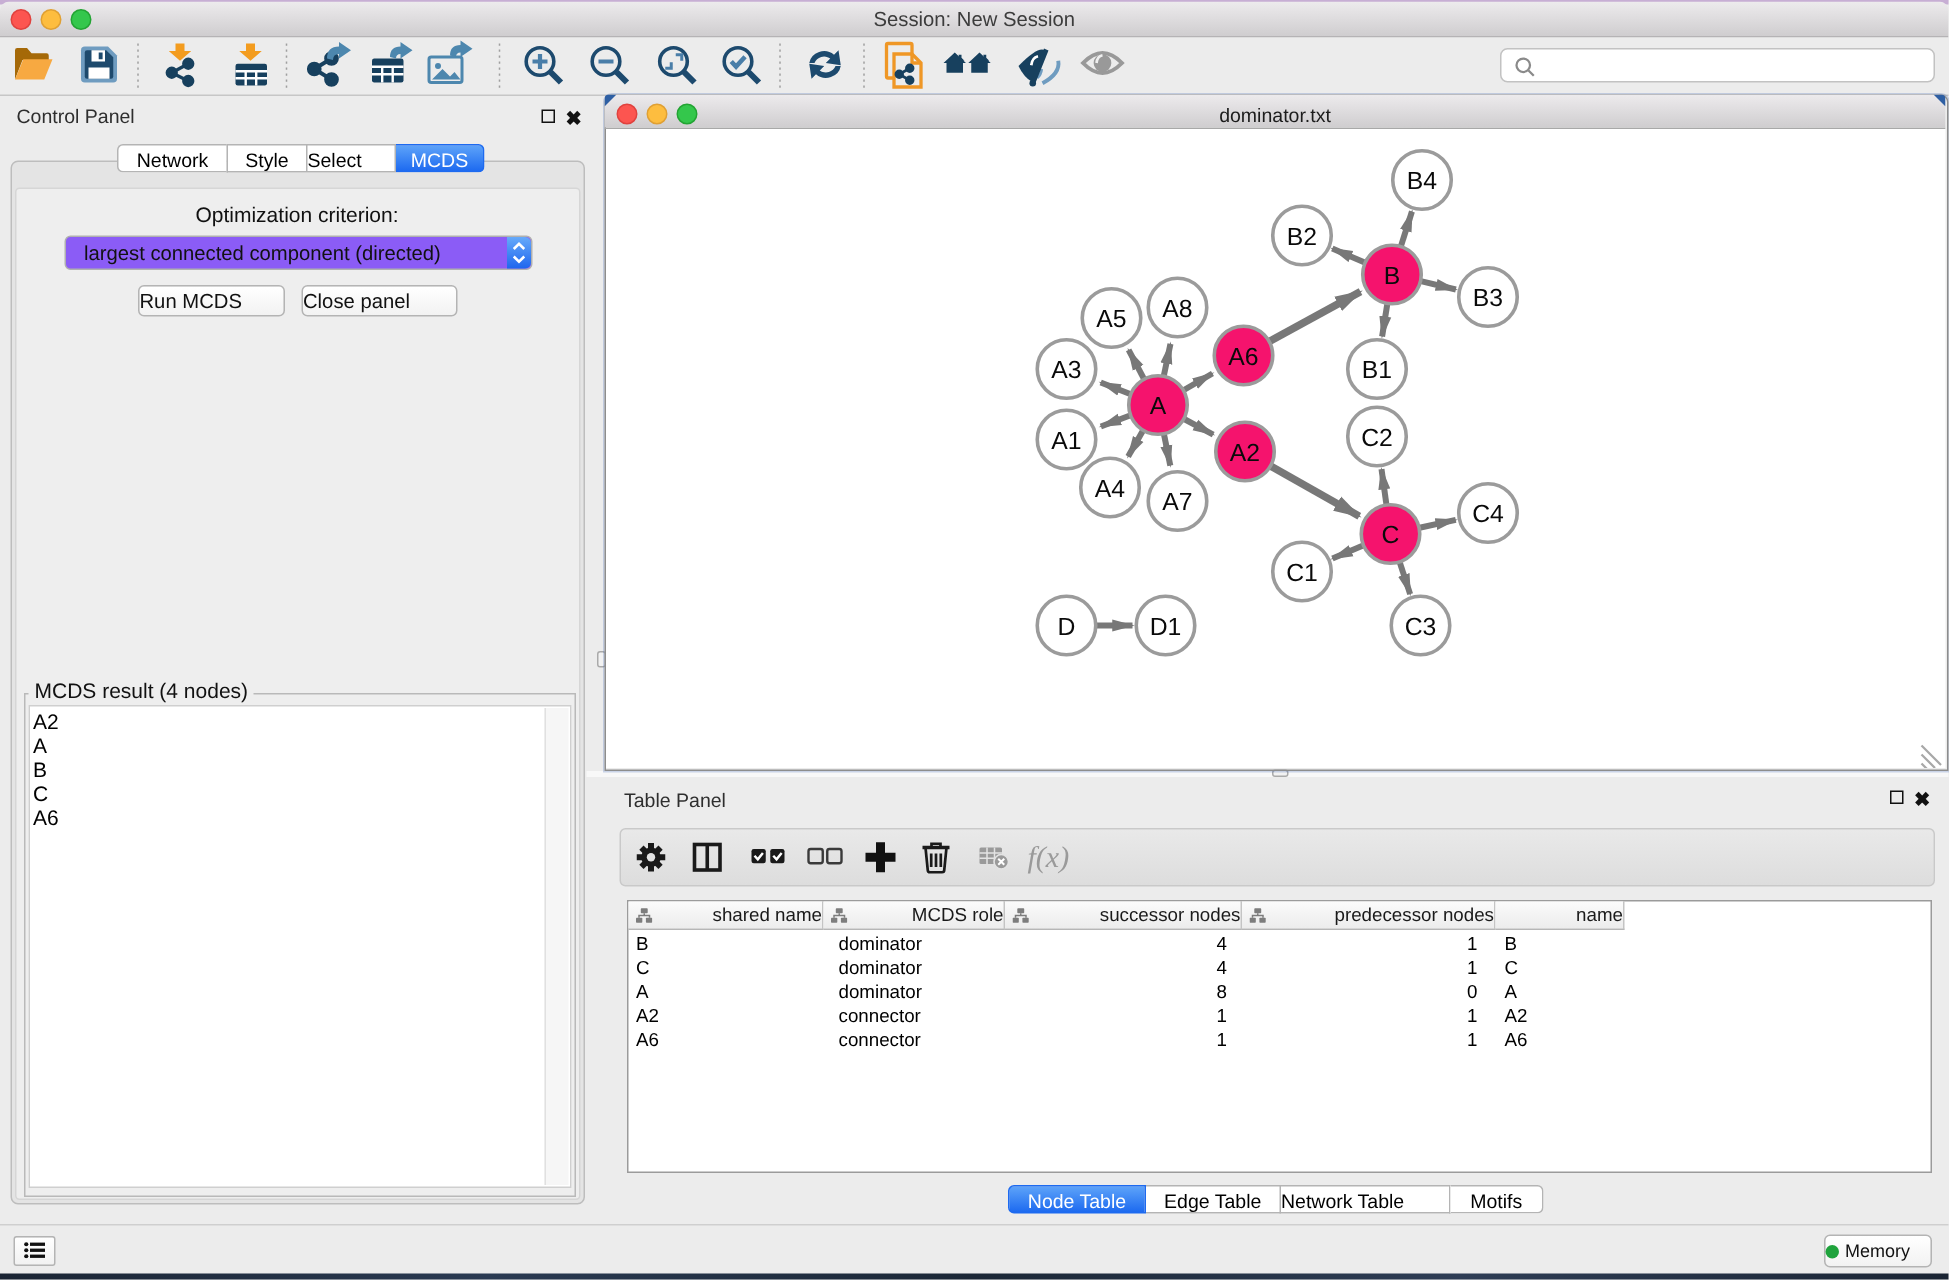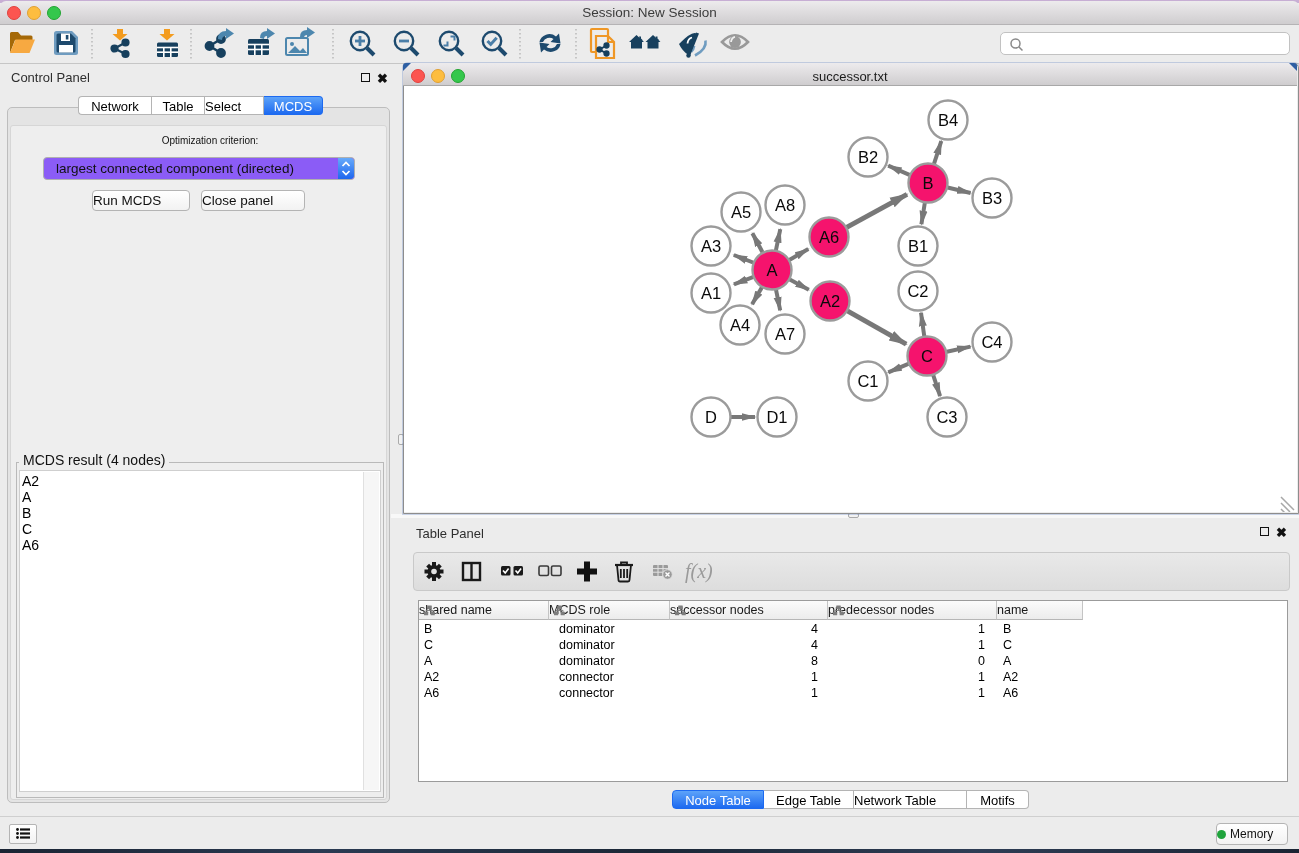--- a/index.html
+++ b/index.html
@@ -2,21 +2,21 @@
 <html><head><meta charset="utf-8"><style>
 html,body{margin:0;padding:0;width:1299px;height:853px;overflow:hidden;
 font-family:"Liberation Sans",sans-serif;background:#ececec;}
 .abs{position:absolute;}
 .ttl{font-size:13px;color:#2e2e2e;}
 .btn{position:absolute;background:linear-gradient(#ffffff,#f2f2f2);border:1px solid #b4b4b4;border-radius:4px;
 font-size:13.5px;color:#111;}
 .closex{position:absolute;font-size:13px;font-weight:bold;color:#111;line-height:10px;}
 .fsq{position:absolute;width:7px;height:7px;border:1.5px solid #111;background:transparent;}
 .hc{background:linear-gradient(#fbfbfb,#ececec);border-right:1px solid #c4c4c4;border-bottom:1px solid #b6b6b6;
-line-height:19px;text-align:left;position:relative;}
+line-height:19px;text-align:right;position:relative;}
 .hc>svg{position:absolute;left:5px;top:4px;}
 .tr{height:16px;line-height:16px;position:relative;}
 .c1{position:absolute;left:5px;}
 .c2{position:absolute;left:140px;}
 .c3{position:absolute;width:399px;text-align:right;left:0;}
 .c4{position:absolute;width:566px;text-align:right;left:0;}
 .c5{position:absolute;left:584px;}
 </style></head>
 <body>
 
@@ -169,26 +169,26 @@
 
 <div class="abs ttl" style="left:11px;top:70px;">Control Panel</div>
 <div class="fsq" style="left:361px;top:73px;"></div>
 <div class="closex" style="left:377px;top:74px;">✖</div>
 
 <div class="abs" style="left:7px;top:107px;width:381px;height:694px;background:#e4e4e4;border:1px solid #bdbdbd;border-radius:5px;"></div>
 <div class="abs" style="left:10px;top:125px;width:375px;height:673px;background:#eeeeee;border:1px solid #d6d6d6;border-radius:3px;"></div>
 
 <div class="abs" style="left:78px;top:96px;height:19px;display:flex;font-size:13px;">
 <div style="background:#fff;border:1px solid #b4b4b4;border-right:none;border-radius:4px 0 0 4px;width:72px;line-height:19px;text-align:center;">Network</div>
-<div style="background:#fff;border:1px solid #b4b4b4;border-right:none;width:52px;line-height:19px;text-align:center;">Table</div>
+<div style="background:#fff;border:1px solid #b4b4b4;border-right:none;width:52px;line-height:19px;text-align:center;">Style</div>
 <div style="background:#fff;border:1px solid #b4b4b4;width:58px;line-height:19px;text-align:left;">Select</div>
 <div style="background:linear-gradient(#5da3f9,#1d6af0);border:1px solid #1d6af0;border-left:none;border-radius:0 4px 4px 0;width:58px;line-height:19px;text-align:center;color:#fff;">MCDS</div>
 </div>
 
-<div class="abs" style="left:12px;top:135px;width:396px;text-align:center;font-size:10px;color:#111;">Optimization criterion:</div>
+<div class="abs" style="left:0px;top:135px;width:396px;text-align:center;font-size:14px;color:#111;">Optimization criterion:</div>
 <div class="abs" style="left:43px;top:157px;width:310px;height:21px;background:#8b5cf6;border:1px solid #b0b0b0;border-radius:4px;">
   <div style="position:absolute;left:12px;top:3px;font-size:13.5px;color:#111;">largest connected component (directed)</div>
   <div style="position:absolute;right:0;top:0;width:16px;height:21px;background:linear-gradient(#66aafa,#1f66ee);border-radius:0 4px 4px 0;">
     <svg width="16" height="21" viewBox="0 0 16 21">
         <path d="M4.5 8 L8 4.5 L11.5 8" fill="none" stroke="#fff" stroke-width="1.7"></path>
         <path d="M4.5 13 L8 16.5 L11.5 13" fill="none" stroke="#fff" stroke-width="1.7"></path>
       </svg>
   </div>
 </div>
 <div class="btn" style="left:92px;top:190px;width:96px;height:19px;line-height:19px;">Run MCDS</div>
@@ -204,21 +204,21 @@
 <div class="abs" style="left:0;top:63px;width:1299px;height:1px;background:#c6c6c6;"></div>
 <div class="abs" style="left:391px;top:514px;width:908px;height:4px;background:#f8f8f8;"></div>
 <div class="abs" style="left:398px;top:434px;width:4px;height:9px;background:#f2f2f2;border:1px solid #aaa;border-radius:2px;"></div>
 <div class="abs" style="left:848px;top:513px;width:9px;height:3px;background:#f2f2f2;border:1px solid #aaa;border-radius:2px;"></div>
 
 <div class="abs" style="left:403px;top:63px;width:894px;height:449px;border:1px solid #8d8d8d;border-radius:5px 5px 0 0;box-shadow:0 0 0 1px rgba(60,100,180,0.25);"></div>
 <div class="abs" style="left:403px;top:63px;width:894px;height:22px;background:linear-gradient(#edebed,#cfcdcf);border-bottom:1px solid #a8a8a8;border-radius:5px 5px 0 0;"></div>
 <div class="abs" style="left:411px;top:69px;width:12px;height:12px;border-radius:50%;background:#fc5550;border:0.5px solid #e0423e;"></div>
 <div class="abs" style="left:431px;top:69px;width:12px;height:12px;border-radius:50%;background:#fdbd3f;border:0.5px solid #e0a033;"></div>
 <div class="abs" style="left:451px;top:69px;width:12px;height:12px;border-radius:50%;background:#34c74c;border:0.5px solid #23a433;"></div>
-<div class="abs ttl" style="left:403px;top:69px;width:894px;text-align:center;color:#1c1c1c;">successor.txt</div>
+<div class="abs ttl" style="left:403px;top:69px;width:894px;text-align:center;color:#1c1c1c;">dominator.txt</div>
 <svg class="abs" style="left:403px;top:63px;" width="894" height="8" viewBox="0 0 894 8">
 <path d="M0 8 V3 Q0 0 3 0 H8 Z" fill="#2e5fa3"></path>
     <path d="M894 8 V3 Q894 0 891 0 H886 Z" fill="#2e5fa3"></path>
 </svg>
 <div class="abs" style="left:404px;top:86px;width:893px;height:426px;background:#fff;"></div>
 <svg id="graph" class="abs" style="left:404px;top:86px" width="893" height="426" viewBox="0 0 893 426">
 <defs>
 <marker id="ar" markerWidth="17" markerHeight="10" refX="13.5" refY="4.5" orient="auto" markerUnits="userSpaceOnUse">
         <path d="M0,0.5 L15,4.5 L0,8.5 z" fill="#787878"></path>
       </marker>

